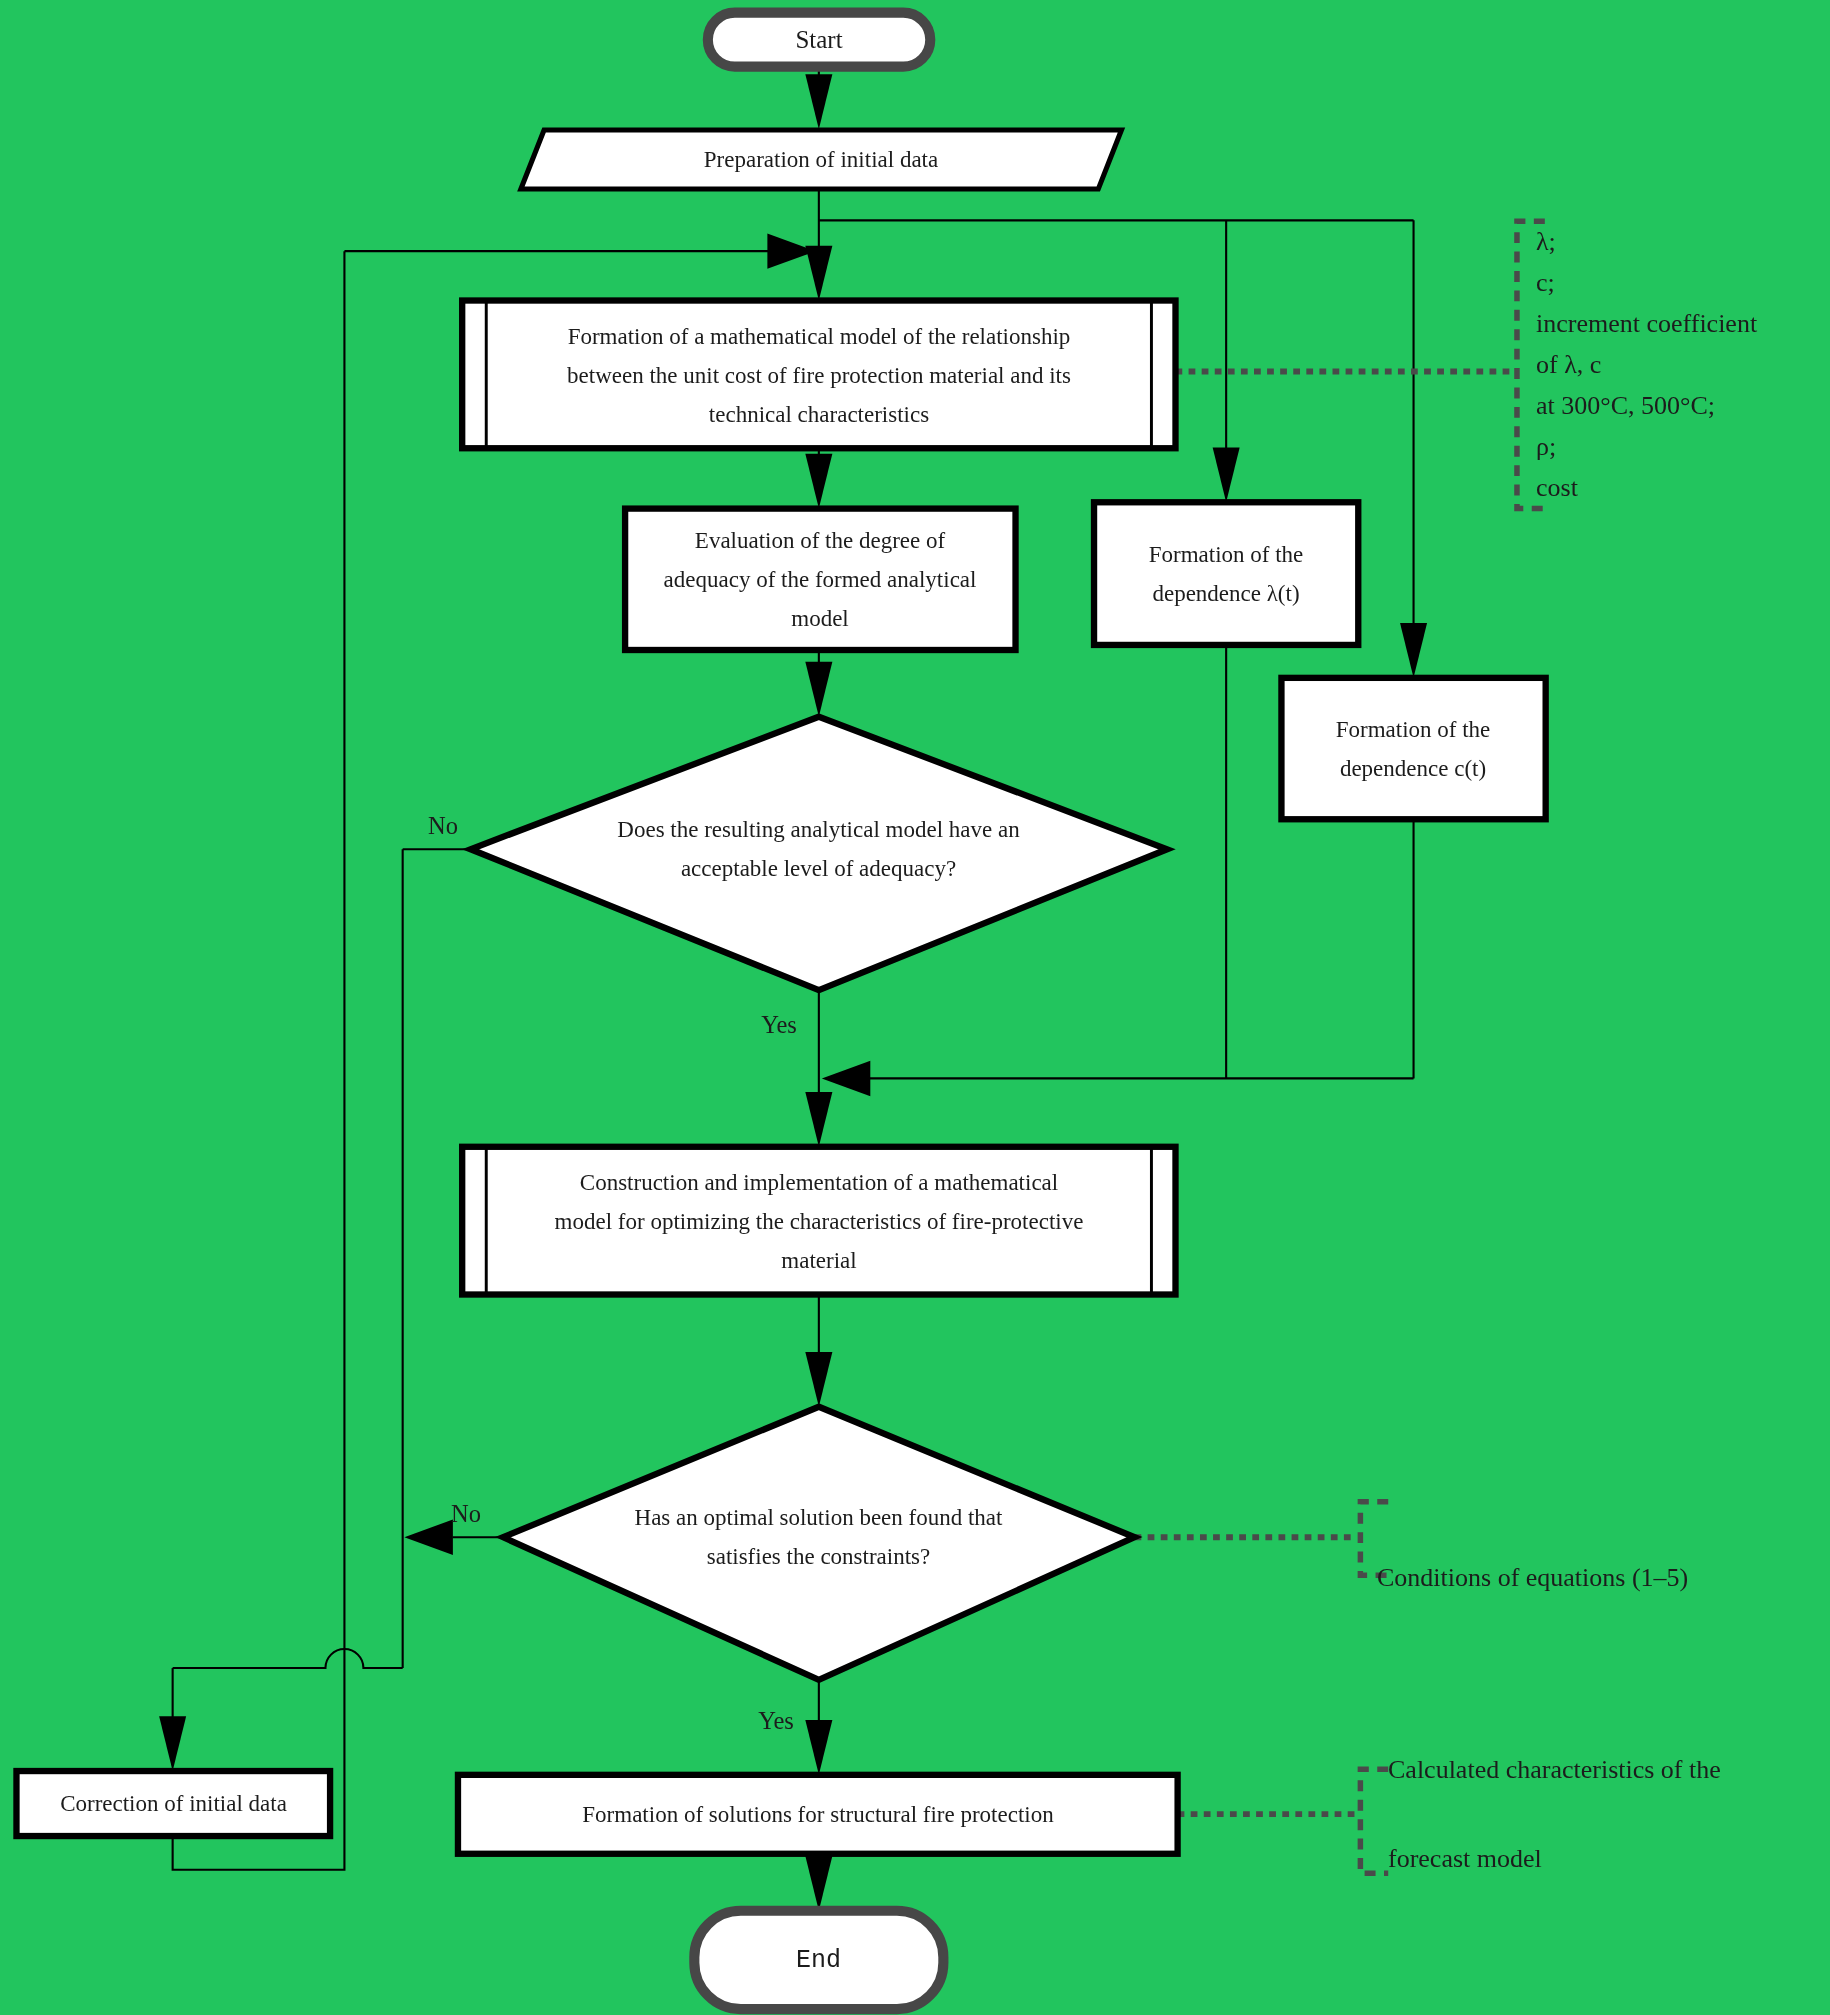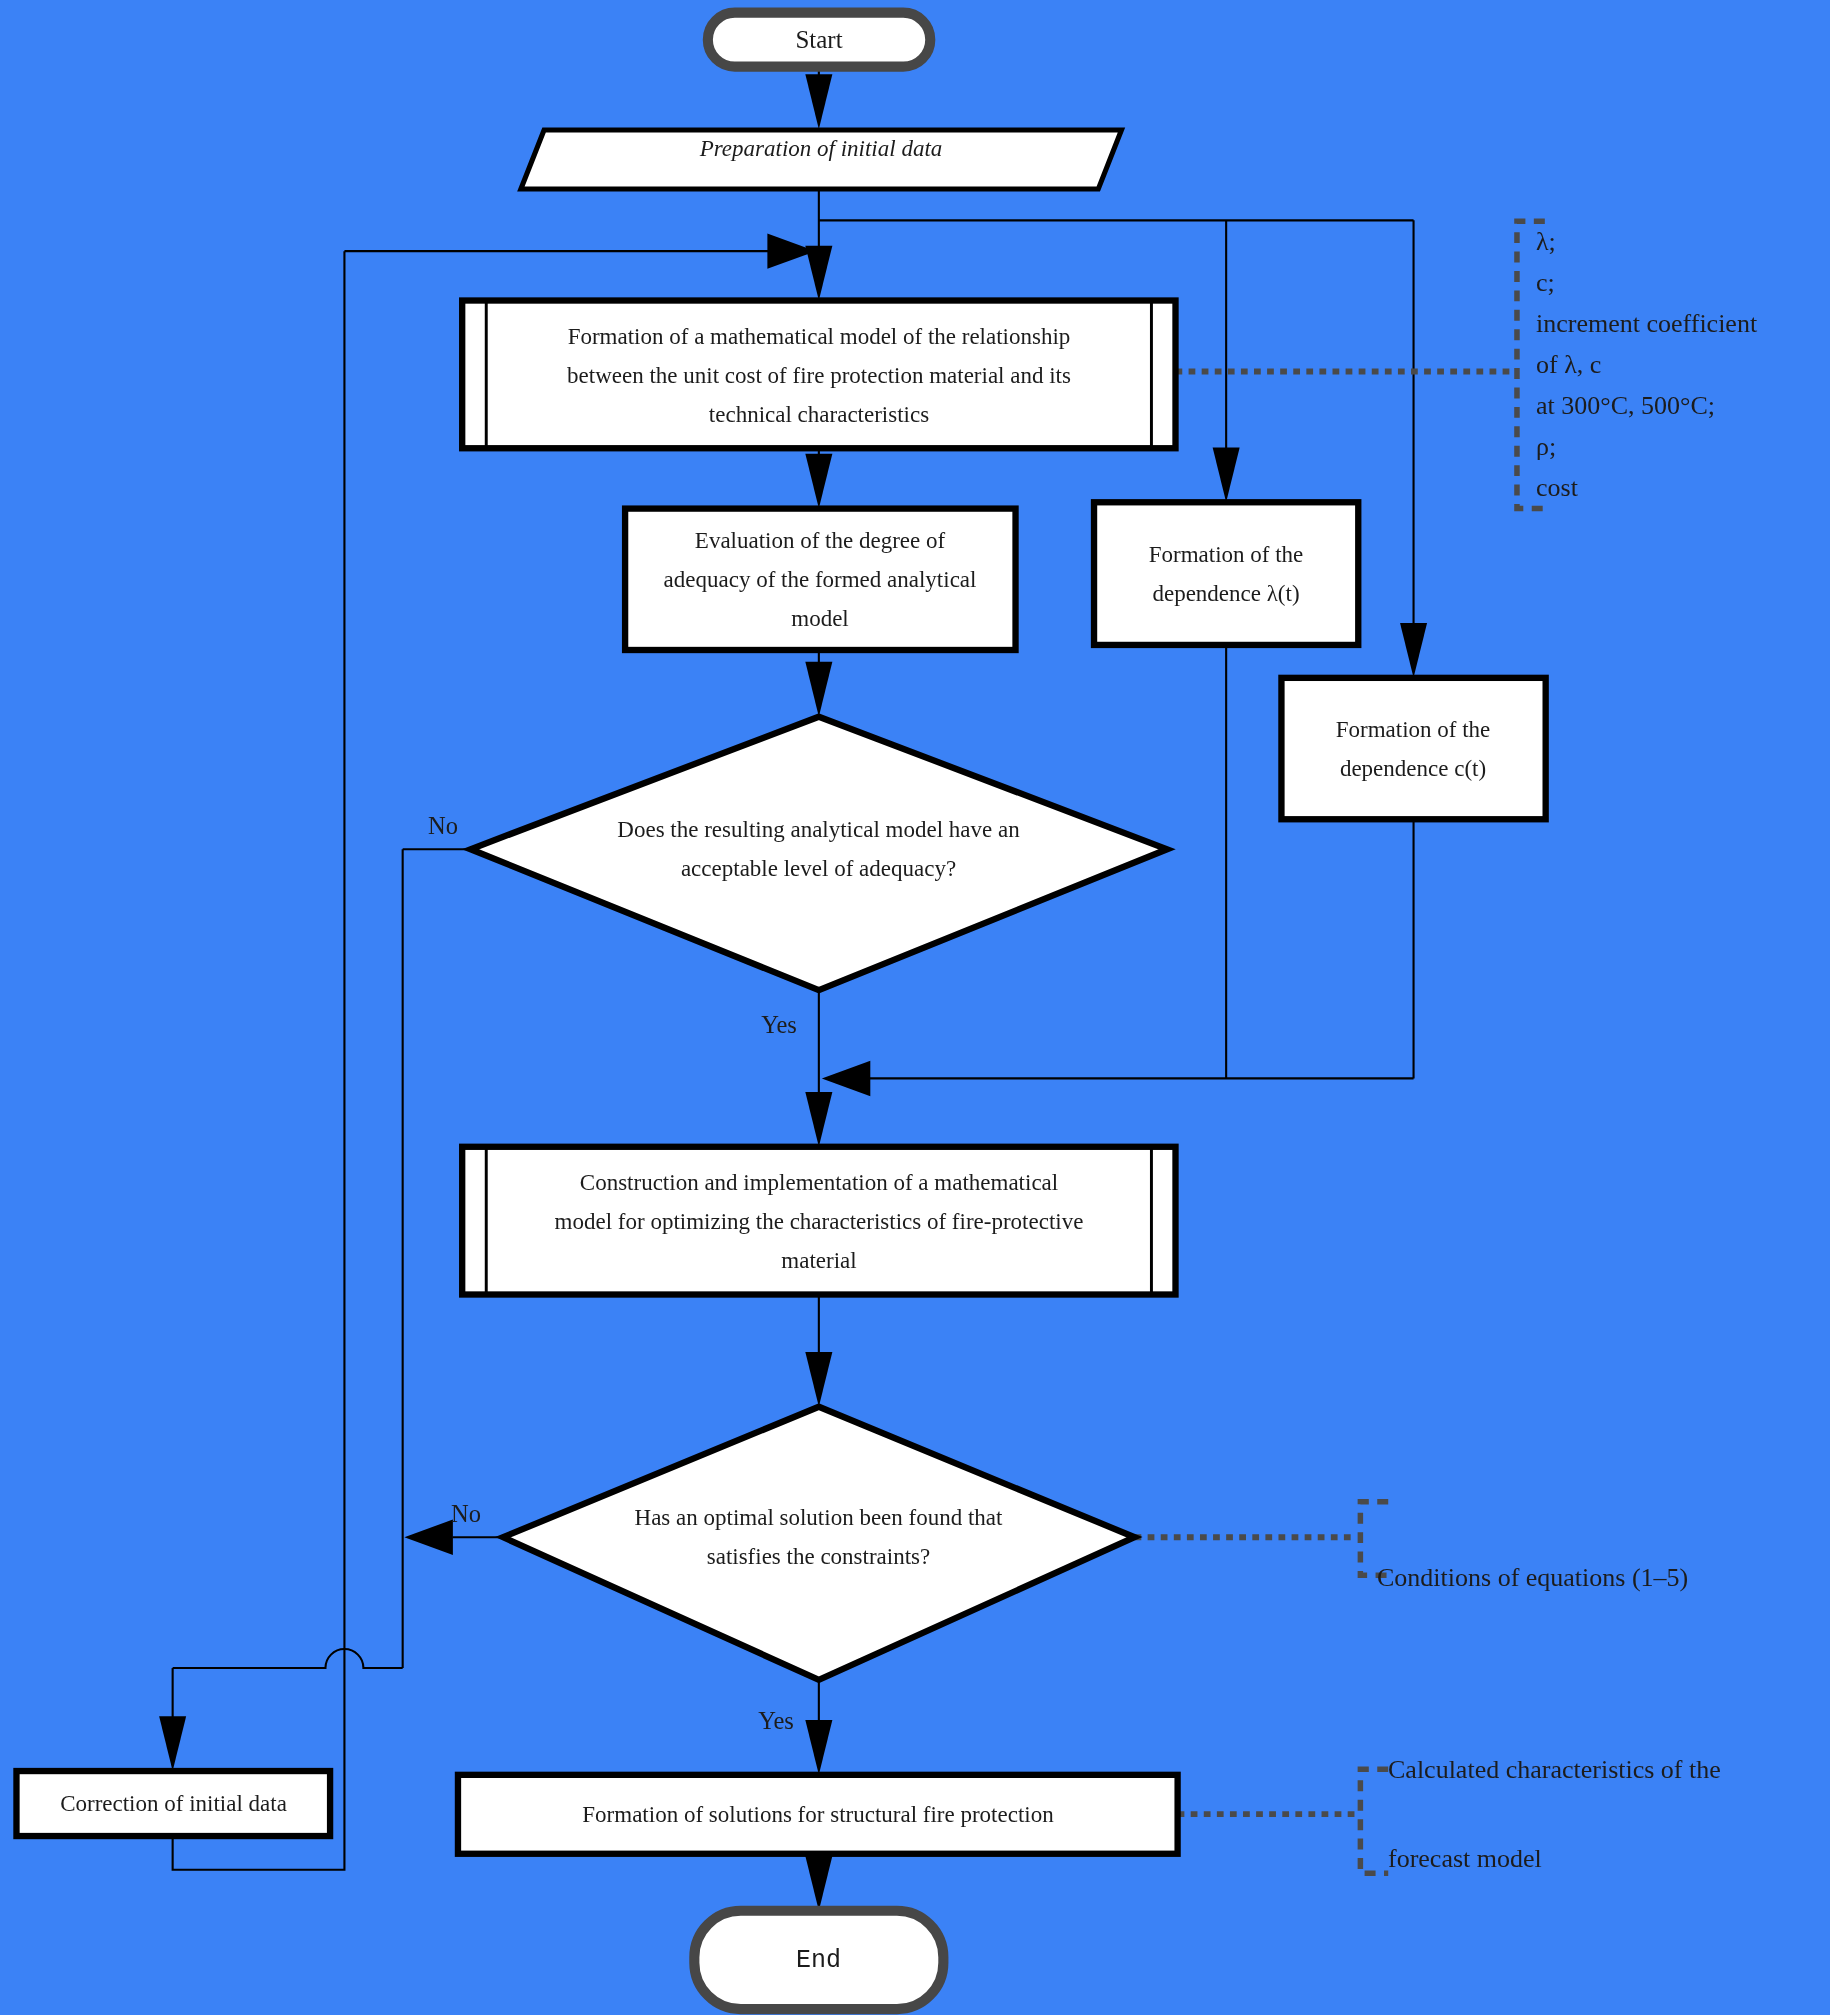--- a/index.html
+++ b/index.html
@@ -1,28 +1,28 @@
 <!DOCTYPE html>
 <html style="font-size:6.8px"><head>
 <meta charset="utf-8">
 <style>
   html,body{margin:0;padding:0;background:#ffffff;}
-  .canvas{position:relative;width:1831px;height:2015px;background:#3b82f6;
+  .canvas{position:relative;width:1831px;height:2015px;background:#22c55e;
           font-family:"Liberation Serif","DejaVu Serif",serif;color:#1c1c1c;overflow:hidden;}
   .canvas svg{position:absolute;left:0;top:0;}
   .label{position:absolute;display:flex;flex-direction:column;align-items:center;justify-content:center;
          text-align:center;font-size:23px;line-height:39px;}
   .label span{display:block;}
   .pill-label{font-size:25px;}
   .edge-label{font-size:24.5px;}
   .ann{position:absolute;display:flex;flex-direction:column;justify-content:center;align-items:flex-start;
        text-align:left;font-size:26px;line-height:41px;}
   
   .start-l {left:708px;top:12.7px;  width:222px; height:54px;}
-  .prep-l  {left:544px;top:119px; width:554px;height:59px;font-style:italic;}
+  .prep-l  {left:544px;top:130px; width:554px;height:59px;}
   .box1-l  {left:490px;top:301px; width:658px;height:148px;}
   .eval-l  {left:625px;top:509px;width:390px; height:141px;font-family:Liberation Serif, serif;}
   .lam-l   {left:1094px;top:502px;width:264px; height:143px;}
   .cdep-l  {left:1281px;top:678px;width:264px; height:141px;}
   .d1-l    {left:523px;top:796px;width:591px;height:106px;}
   .box2-l  {left:490px;top:1147px;width:658px;height:148px;}
   .d2-l    {left:544px;top:1484px;width:549px;height:106px;align-items:center;}
   .corr-l  {left:16.5px;  top:1771px;width:314px; height:65px;}
   .sol-l   {left:458px;top:1775px;width:720px;height:79px;}
   .end-l   {left:694px;top:1911px;width:249px; height:98px;font-family:Liberation Mono, monospace;}

